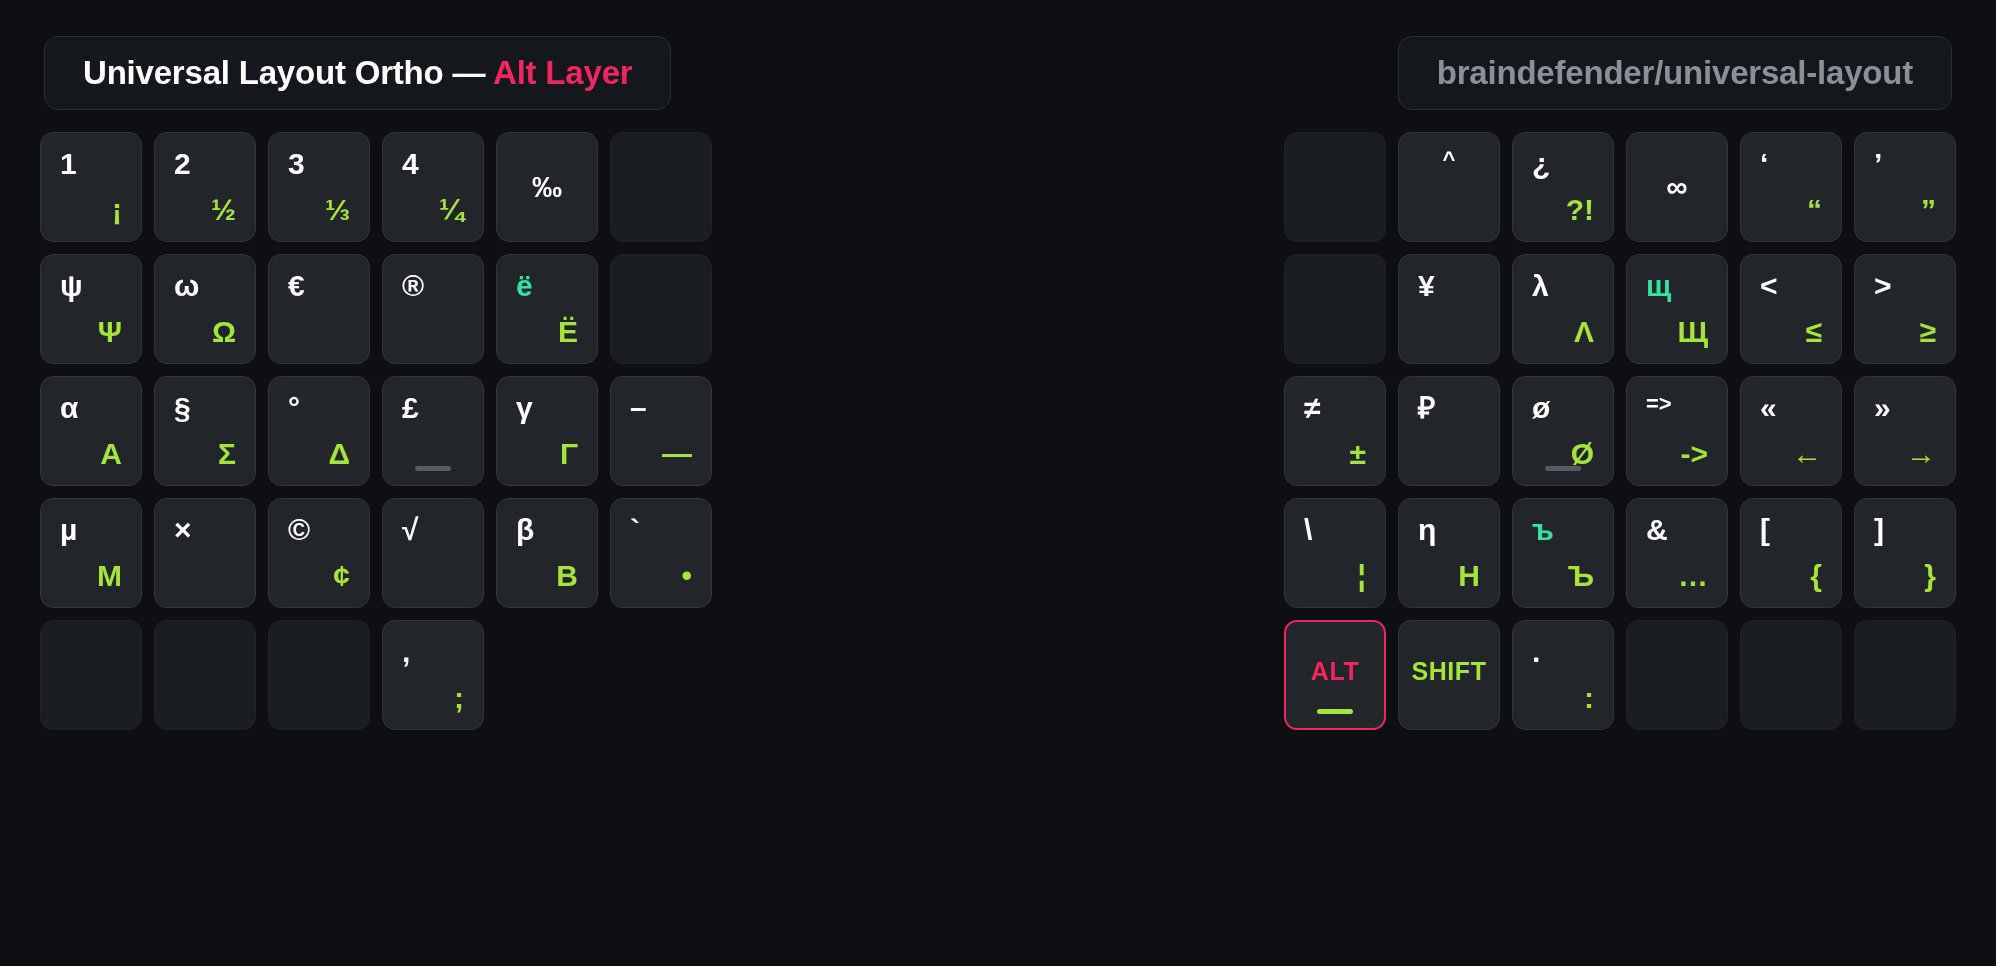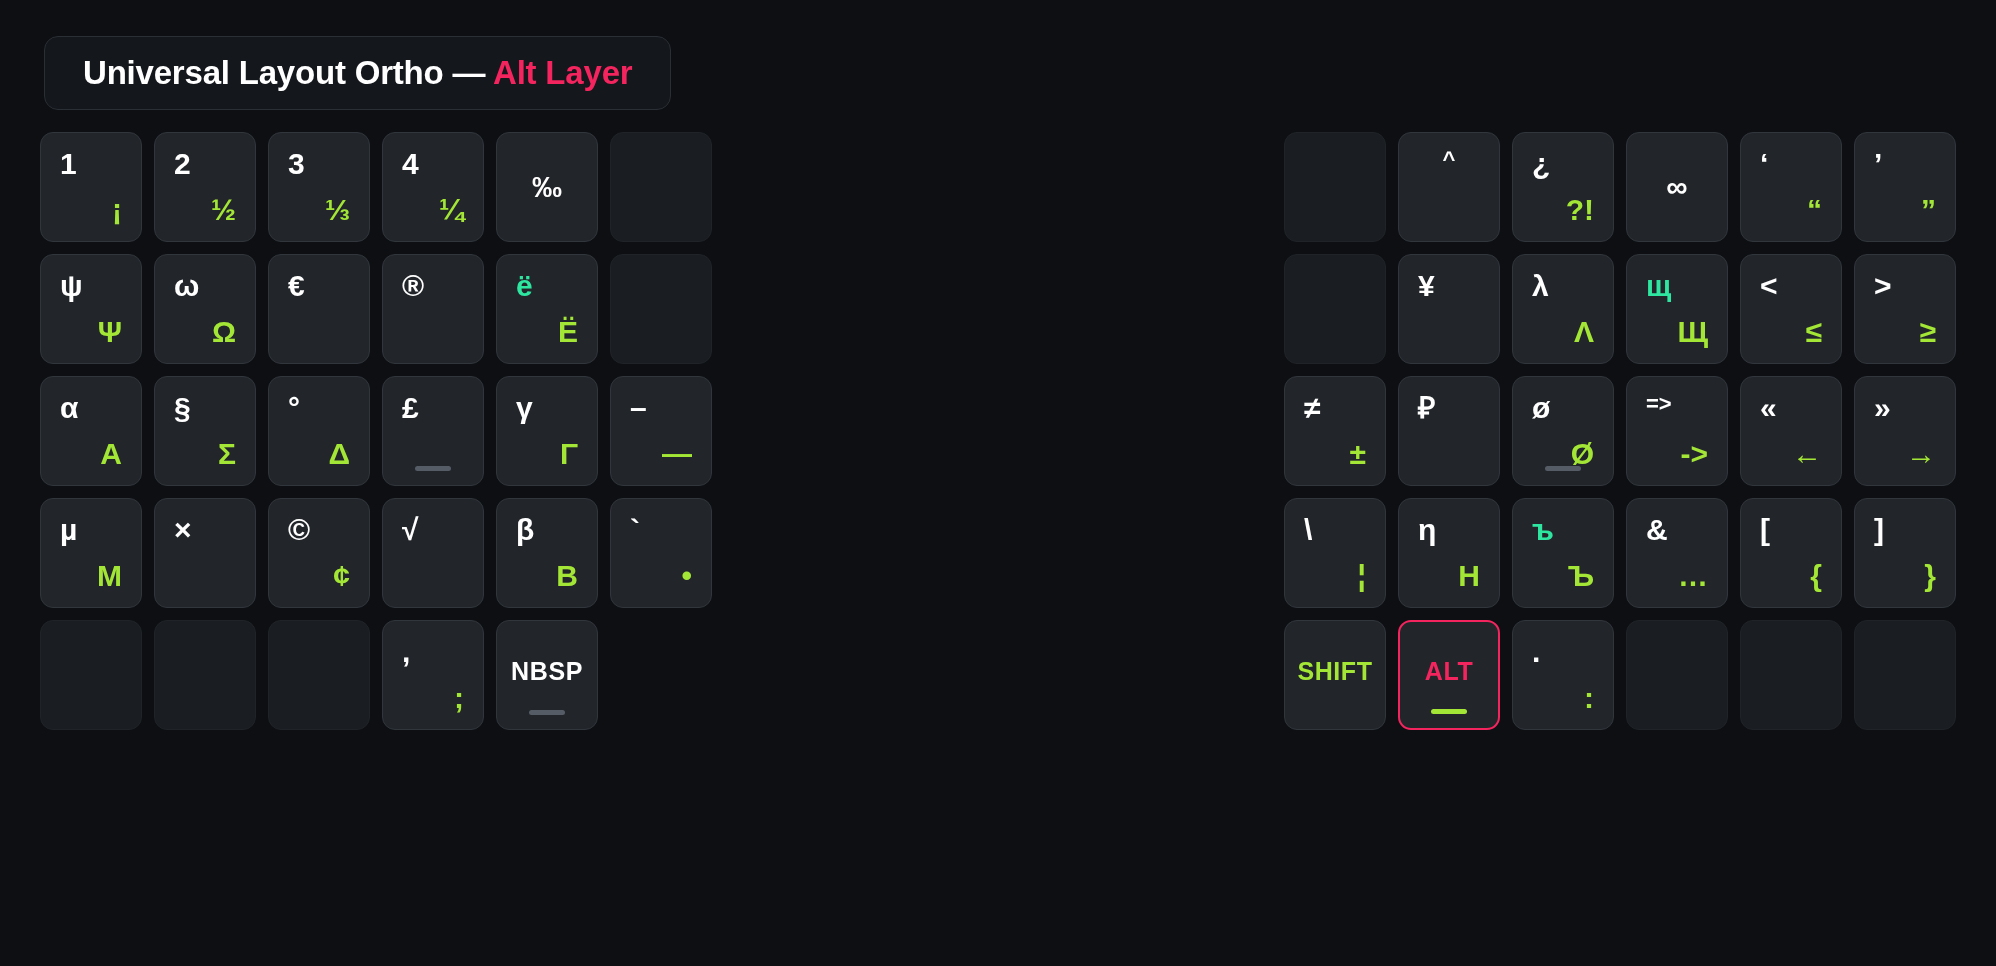--- a/index.html
+++ b/index.html
@@ -118,20 +118,23 @@
 </style>
 </head>
 <body>
 
 <div id="app">
 
   <div class="header">
     <div class="pill title-pill">
       <div class="title-text"><span>Universal Layout Ortho — </span><span class="title-accent">Alt Layer</span></div>
     </div>
+    <div class="pill repo-pill">
+      <div class="repo-text">braindefender/universal-layout</div>
+    </div>
   </div>
 
   <div class="keyboard">
     <div class="half" id="left-half">
         <div class="krow">
           <div class="key" title="1">
             <span class="glyph-top">1</span>
             <span class="glyph-bot">¡</span>
           </div>
           <div class="key" title="2">
@@ -222,24 +225,20 @@
             <span class="glyph-bot">•</span>
           </div>
         </div>
         <div class="krow">
           <div class="key empty"></div>
           <div class="key empty"></div>
           <div class="key empty"></div>
           <div class="key" title=",">
             <span class="glyph-top">,</span>
             <span class="glyph-bot">;</span>
-          </div>
-          <div class="key labelkey" title="NBSP">
-            <span class="label-center">NBSP</span>
-            <span class="homing"></span>
           </div>
         </div>
       </div>
     <div class="half" id="right-half">
         <div class="krow">
           <div class="key empty"></div>
           <div class="key" title="^">
             <span class="glyph-top small" style="left: 50%; transform: translateX(-50%);">^</span>
           </div>
           <div class="key" title="¿">
@@ -326,27 +325,27 @@
           <div class="key" title="[">
             <span class="glyph-top">[</span>
             <span class="glyph-bot">{</span>
           </div>
           <div class="key" title="]">
             <span class="glyph-top">]</span>
             <span class="glyph-bot">}</span>
           </div>
         </div>
         <div class="krow">
-          <div class="key labelkey" title="SHIFT">
-            <span class="label-center lime">SHIFT</span>
-          </div>
           <div class="key highlight labelkey" title="ALT">
             <span class="label-center accent">ALT</span>
             <span class="homing lime"></span>
           </div>
+          <div class="key labelkey" title="SHIFT">
+            <span class="label-center lime">SHIFT</span>
+          </div>
           <div class="key" title=".">
             <span class="glyph-top">.</span>
             <span class="glyph-bot">:</span>
           </div>
           <div class="key empty"></div>
           <div class="key empty"></div>
           <div class="key empty"></div>
         </div>
       </div>
   </div>

